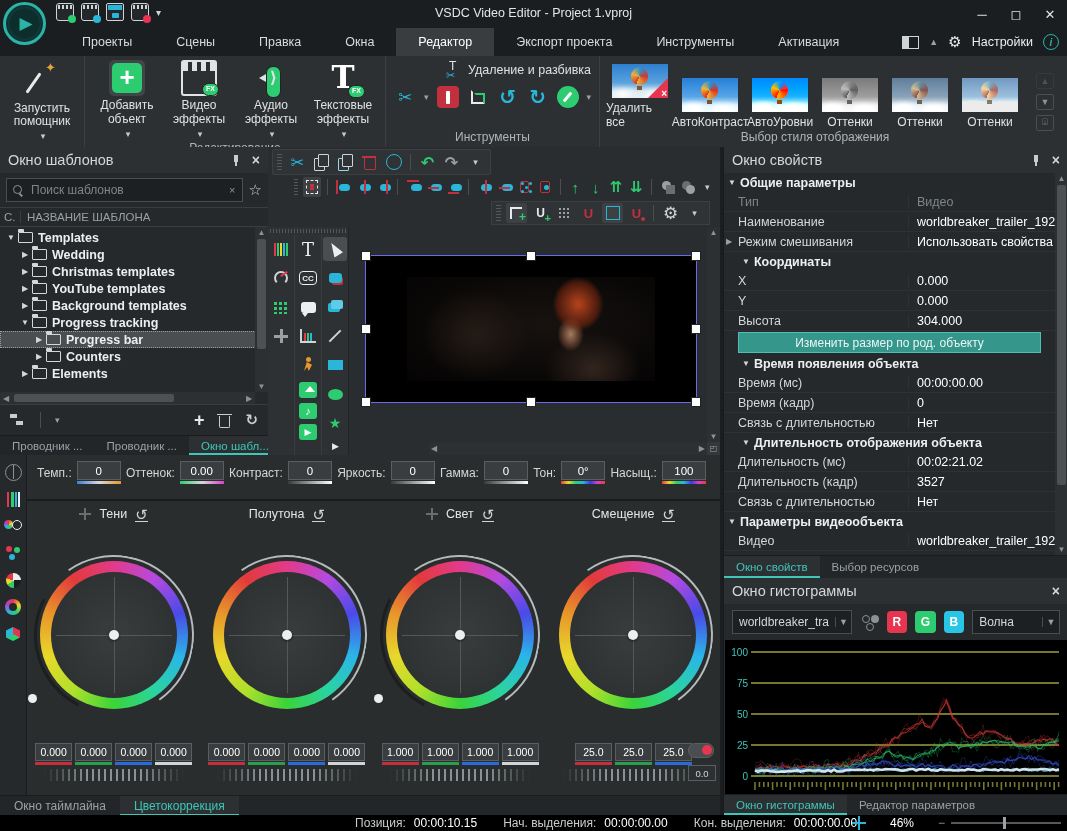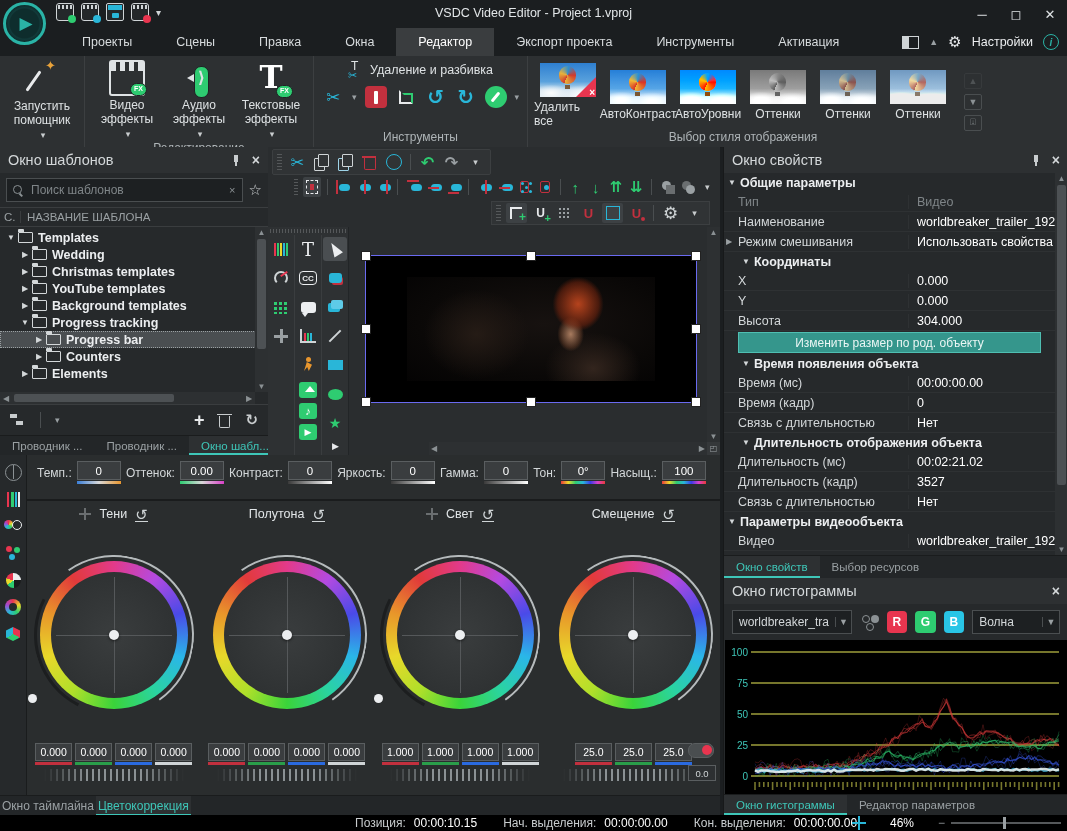--- a/index.html
+++ b/index.html
@@ -27,21 +27,21 @@
   .menu-item.active{background:#3a3d3f;color:#fff}
   #menu-right{position:absolute;right:8px;top:0;height:28px;display:flex;align-items:center;gap:10px}
   .lay-icon{width:17px;height:13px;border:1.5px solid #cfd4d6;box-sizing:border-box;background:linear-gradient(90deg,#cfd4d6 0 6px,transparent 6px)}
   .chev-up{color:#9aa0a3;font-size:9px}
   .gear{color:#e8eaec;font-size:15px}
   #settings-lbl{color:#eceef0;font-size:12.5px}
   .info-ic{width:14px;height:14px;border-radius:50%;border:1.5px solid #2ab3a6;color:#2ab3a6;font-size:10px;display:flex;align-items:center;justify-content:center;font-style:italic;font-weight:700}
   
   #ribbon{position:absolute;left:0;top:56px;width:1067px;height:91px;background:#2d3032;border-bottom:1px solid #1a1c1d;display:flex}
   .rgrp{display:flex;flex-direction:column;padding:2px 6px 0 6px;border-right:1px solid #3c3f41}
-  .rgrp-body{flex:1;display:flex;align-items:center}
+  .rgrp-body{flex:1;display:flex;align-items:flex-end}
   .rgrp-label{text-align:center;color:#aeb4b7;font-size:12px;padding:1px 0 3px}
   .rbtn{width:72px;display:flex;flex-direction:column;align-items:center;color:#dde1e3;font-size:12px;line-height:1.15;text-align:center;padding-top:2px}
   .ric{width:36px;height:36px;position:relative;margin-bottom:3px}
   .fx::after{content:"FX";position:absolute;right:-4px;bottom:-2px;background:#2ecc71;color:#fff;font-size:7px;font-weight:700;padding:1.5px 3px;border-radius:7px;border:1px solid #1f2325}
   .ri-wand::before{content:"";position:absolute;left:8px;top:8px;width:3px;height:24px;background:#e8eaec;transform:rotate(35deg);border-radius:2px}
   .ri-wand::after{content:"✦";position:absolute;right:4px;top:-2px;color:#e8a23a;font-size:13px}
   .ri-add{background:#40454a;border-radius:5px}
   .ri-add::before{content:"";position:absolute;inset:3px;background:#2ecc71;border-radius:5px}
   .ri-add::after{content:"+";position:absolute;inset:0;color:#fff;font-size:26px;line-height:34px;text-align:center;font-weight:700}
   .ri-film{border:2px solid #dfe3e5;border-radius:3px;box-sizing:border-box}
@@ -303,21 +303,21 @@
   .vb .bx{height:16px;background:#3a3d3f;border:1px solid #5a5e60;color:#fff;font-size:10.5px;display:flex;align-items:center;justify-content:center}
   .ub{height:3px;margin-top:1px}
   .u-r{background:#c2303e}.u-g{background:#2a9e4a}.u-b{background:#2a6ae0}.u-w{background:#cfd4d6}
   .ticks{width:140px;height:12px;background:repeating-linear-gradient(90deg,#8b9194 0 2px,transparent 2px 6px);
     -webkit-mask-image:linear-gradient(90deg,transparent,#000 30%,#000 70%,transparent);mask-image:linear-gradient(90deg,transparent,#000 30%,#000 70%,transparent)}
   .toggle{position:absolute;right:6px;top:0;width:24px;height:13px;border-radius:7px;background:#4a4e50;border:1px solid #5a5e60}
   .toggle::after{content:"";position:absolute;right:1px;top:1px;width:10px;height:10px;border-radius:50%;background:#e8354f}
   .extrabox{position:absolute;right:4px;top:22px;width:26px;height:14px;background:#2d3032;border:1px solid #5a5e60;color:#cfd4d6;font-size:9.5px;display:flex;align-items:center;justify-content:center}
   
   #tabs-bl{position:absolute;left:0;top:795px;width:720px;height:20px;background:#232628;display:flex}
-  #tabs-bl .tab,#tabs-br .tab{font-size:12px;padding:0 2px}
+  #tabs-bl .tab,#tabs-br .tab{font-size:12px;padding:0 14px}
   #statusbar{position:absolute;left:0;top:815px;width:1067px;height:16px;background:#000000;display:flex;align-items:center;font-size:12px}
   #status-fields{display:flex;margin-left:355px;gap:26px}
   .sfield{display:flex;gap:8px}
   .sfield .sl{color:#c8ccce}.sfield .sv{color:#fff}
   #status-right{position:absolute;left:852px;display:flex;align-items:center;gap:24px}
   .fit-ic{width:14px;height:14px;position:relative}
   .fit-ic::before{content:"";position:absolute;left:6px;top:0;width:2px;height:14px;background:#29b6d8}
   .fit-ic::after{content:"";position:absolute;left:0;top:6px;width:14px;height:2px;background:#29b6d8}
   #zoom-val{color:#fff}
   .zslider{display:flex;align-items:center;gap:6px;color:#8b9194}
@@ -368,20 +368,25 @@
       <div class="rbtn">
         <span class="ric ri-wand"></span>
         <span>Запустить помощник</span>
           <span class="caret"></span>
       </div>
     </div>
     <div class="rgrp-label"></div>
   </div>
   <div class="rgrp">
     <div class="rgrp-body" id="editing-buttons">
+        <div class="rbtn">
+          <span class="ric ri-add"></span>
+          <span>Добавить объект</span>
+          <span class="caret"></span>
+        </div>
         <div class="rbtn">
           <span class="ric ri-film fx"></span>
           <span>Видео эффекты</span>
           <span class="caret"></span>
         </div>
         <div class="rbtn">
           <span class="ric ri-horn fx"></span>
           <span>Аудио эффекты</span>
           <span class="caret"></span>
         </div>

